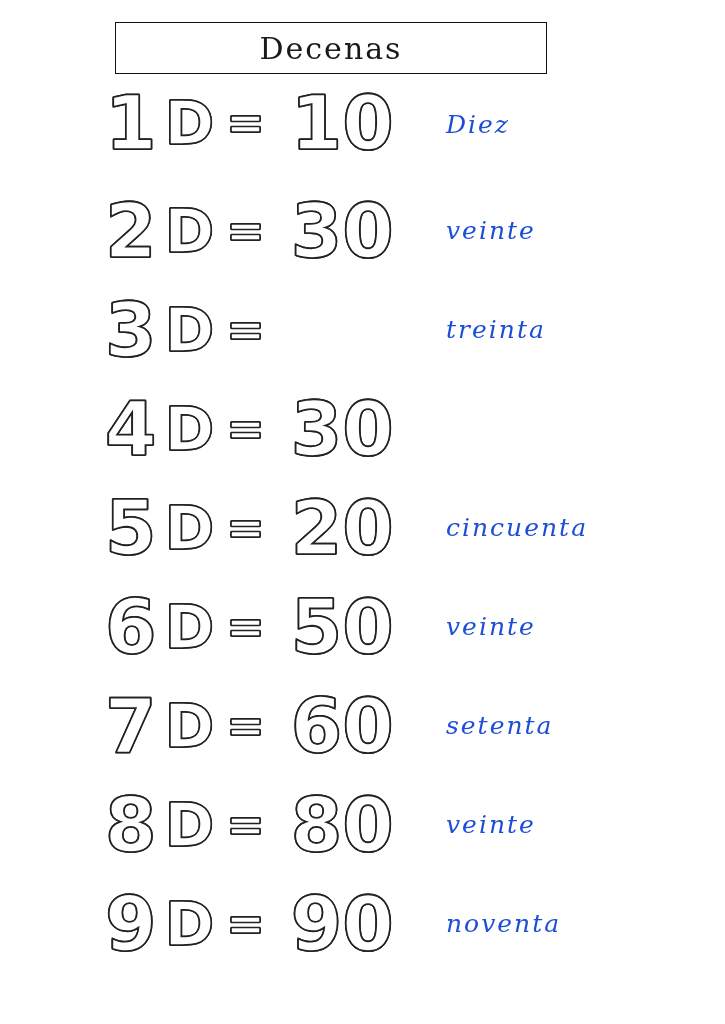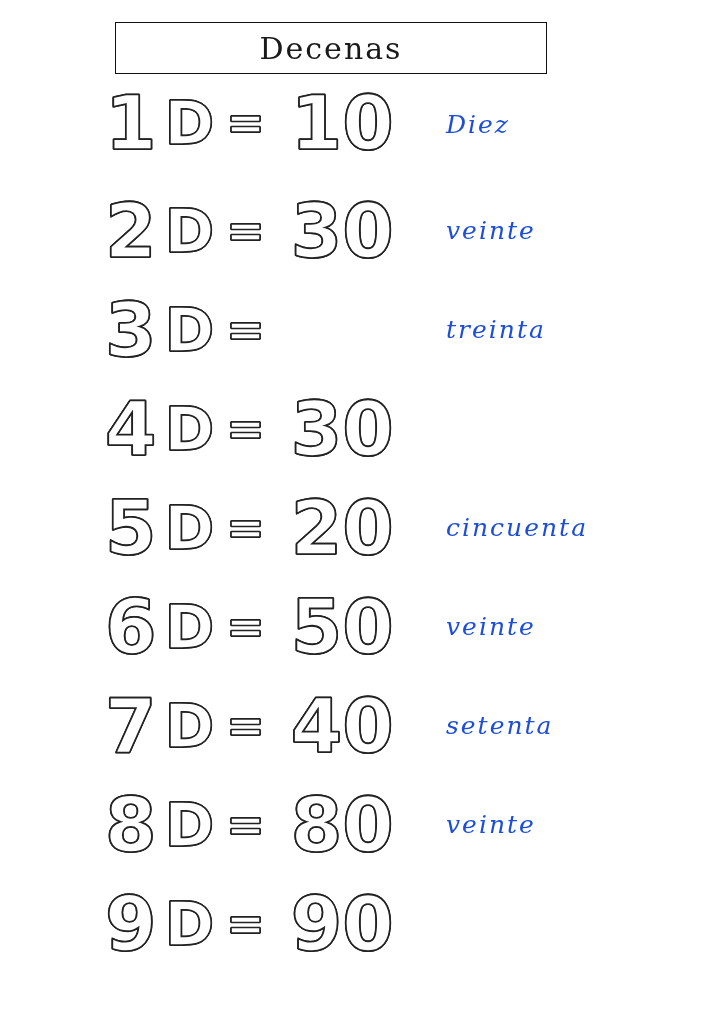--- a/index.html
+++ b/index.html
@@ -183,36 +183,37 @@
           <span class="eqsign">=</span>
           <span class="outline-num result small-gap">50</span>
         </div>
         <div class="word">veinte</div>
       </div>
       <div class="row r6">
         <div class="equation">
           <span class="outline-num">7</span>
           <span class="dletter">D</span>
           <span class="eqsign">=</span>
-          <span class="outline-num result small-gap">40</span>
+          <span class="outline-num result small-gap">60</span>
         </div>
         <div class="word">setenta</div>
       </div>
       <div class="row r7">
         <div class="equation">
           <span class="outline-num">8</span>
           <span class="dletter">D</span>
           <span class="eqsign">=</span>
           <span class="outline-num result small-gap">80</span>
         </div>
         <div class="word">veinte</div>
       </div>
       <div class="row r8">
         <div class="equation">
           <span class="outline-num">9</span>
           <span class="dletter">D</span>
           <span class="eqsign">=</span>
           <span class="outline-num result small-gap">90</span>
         </div>
+        <div class="word">noventa</div>
       </div>
     </div>
 
 </div>
 
 </body></html>

